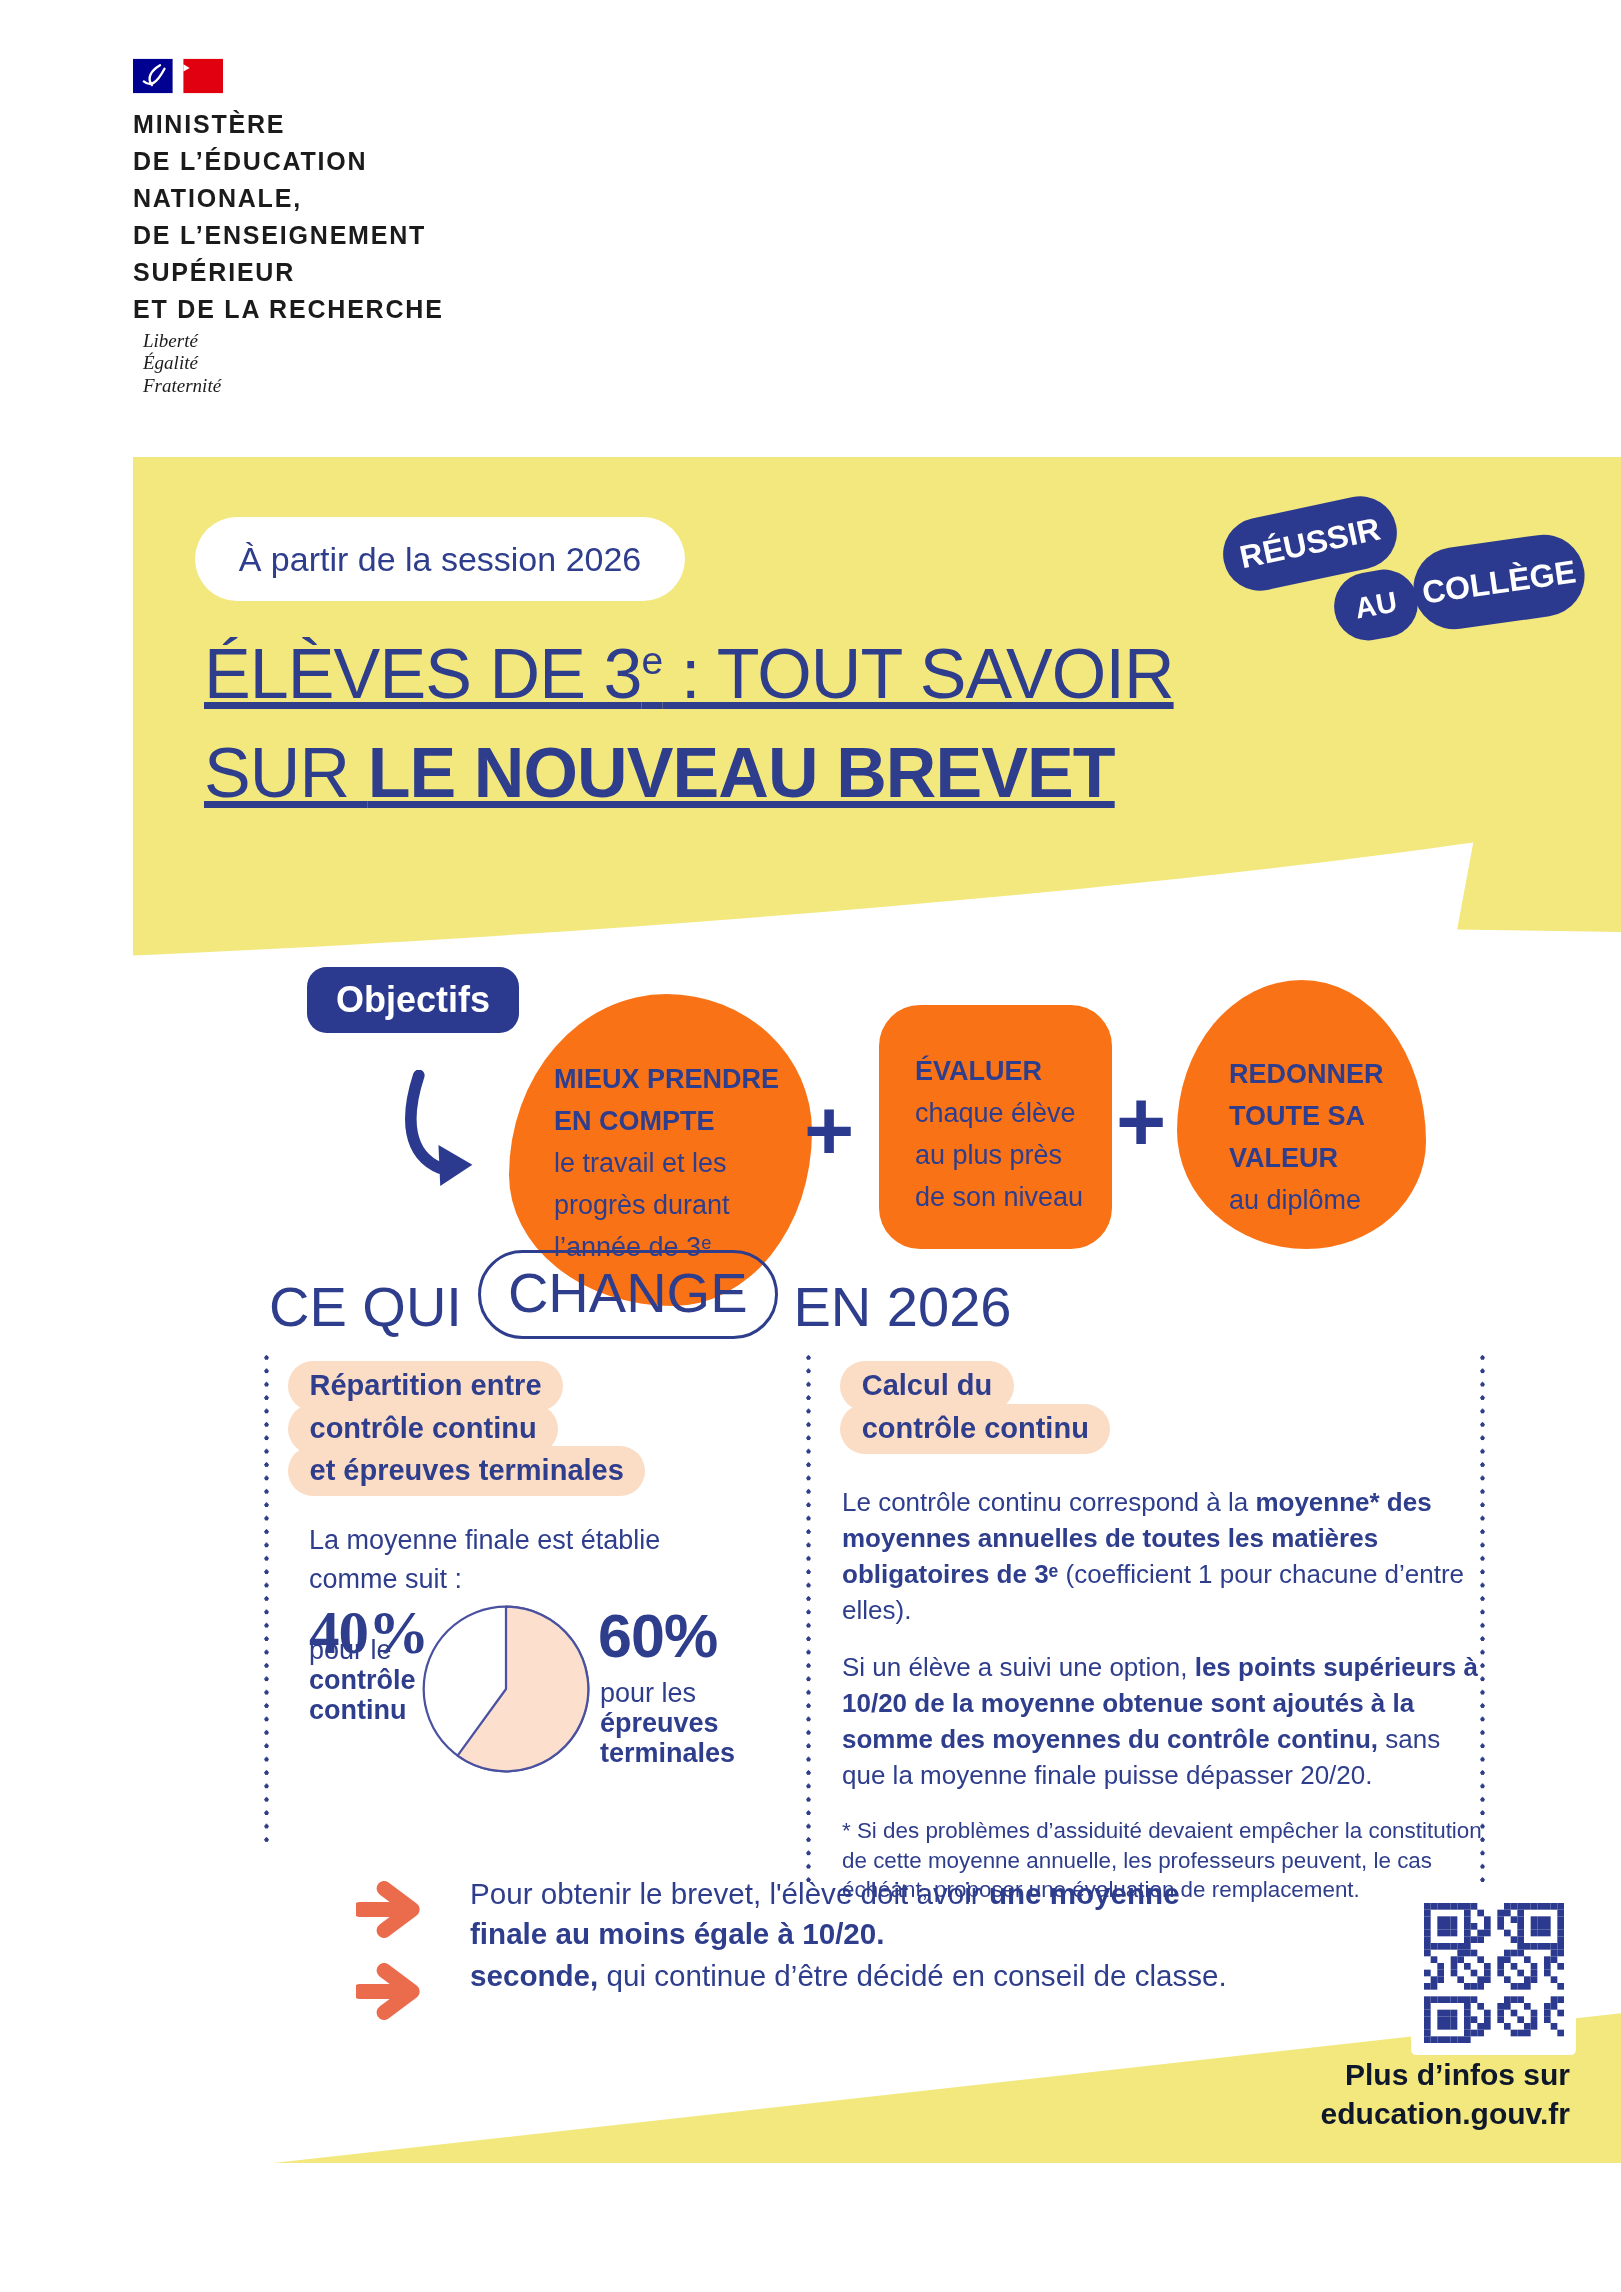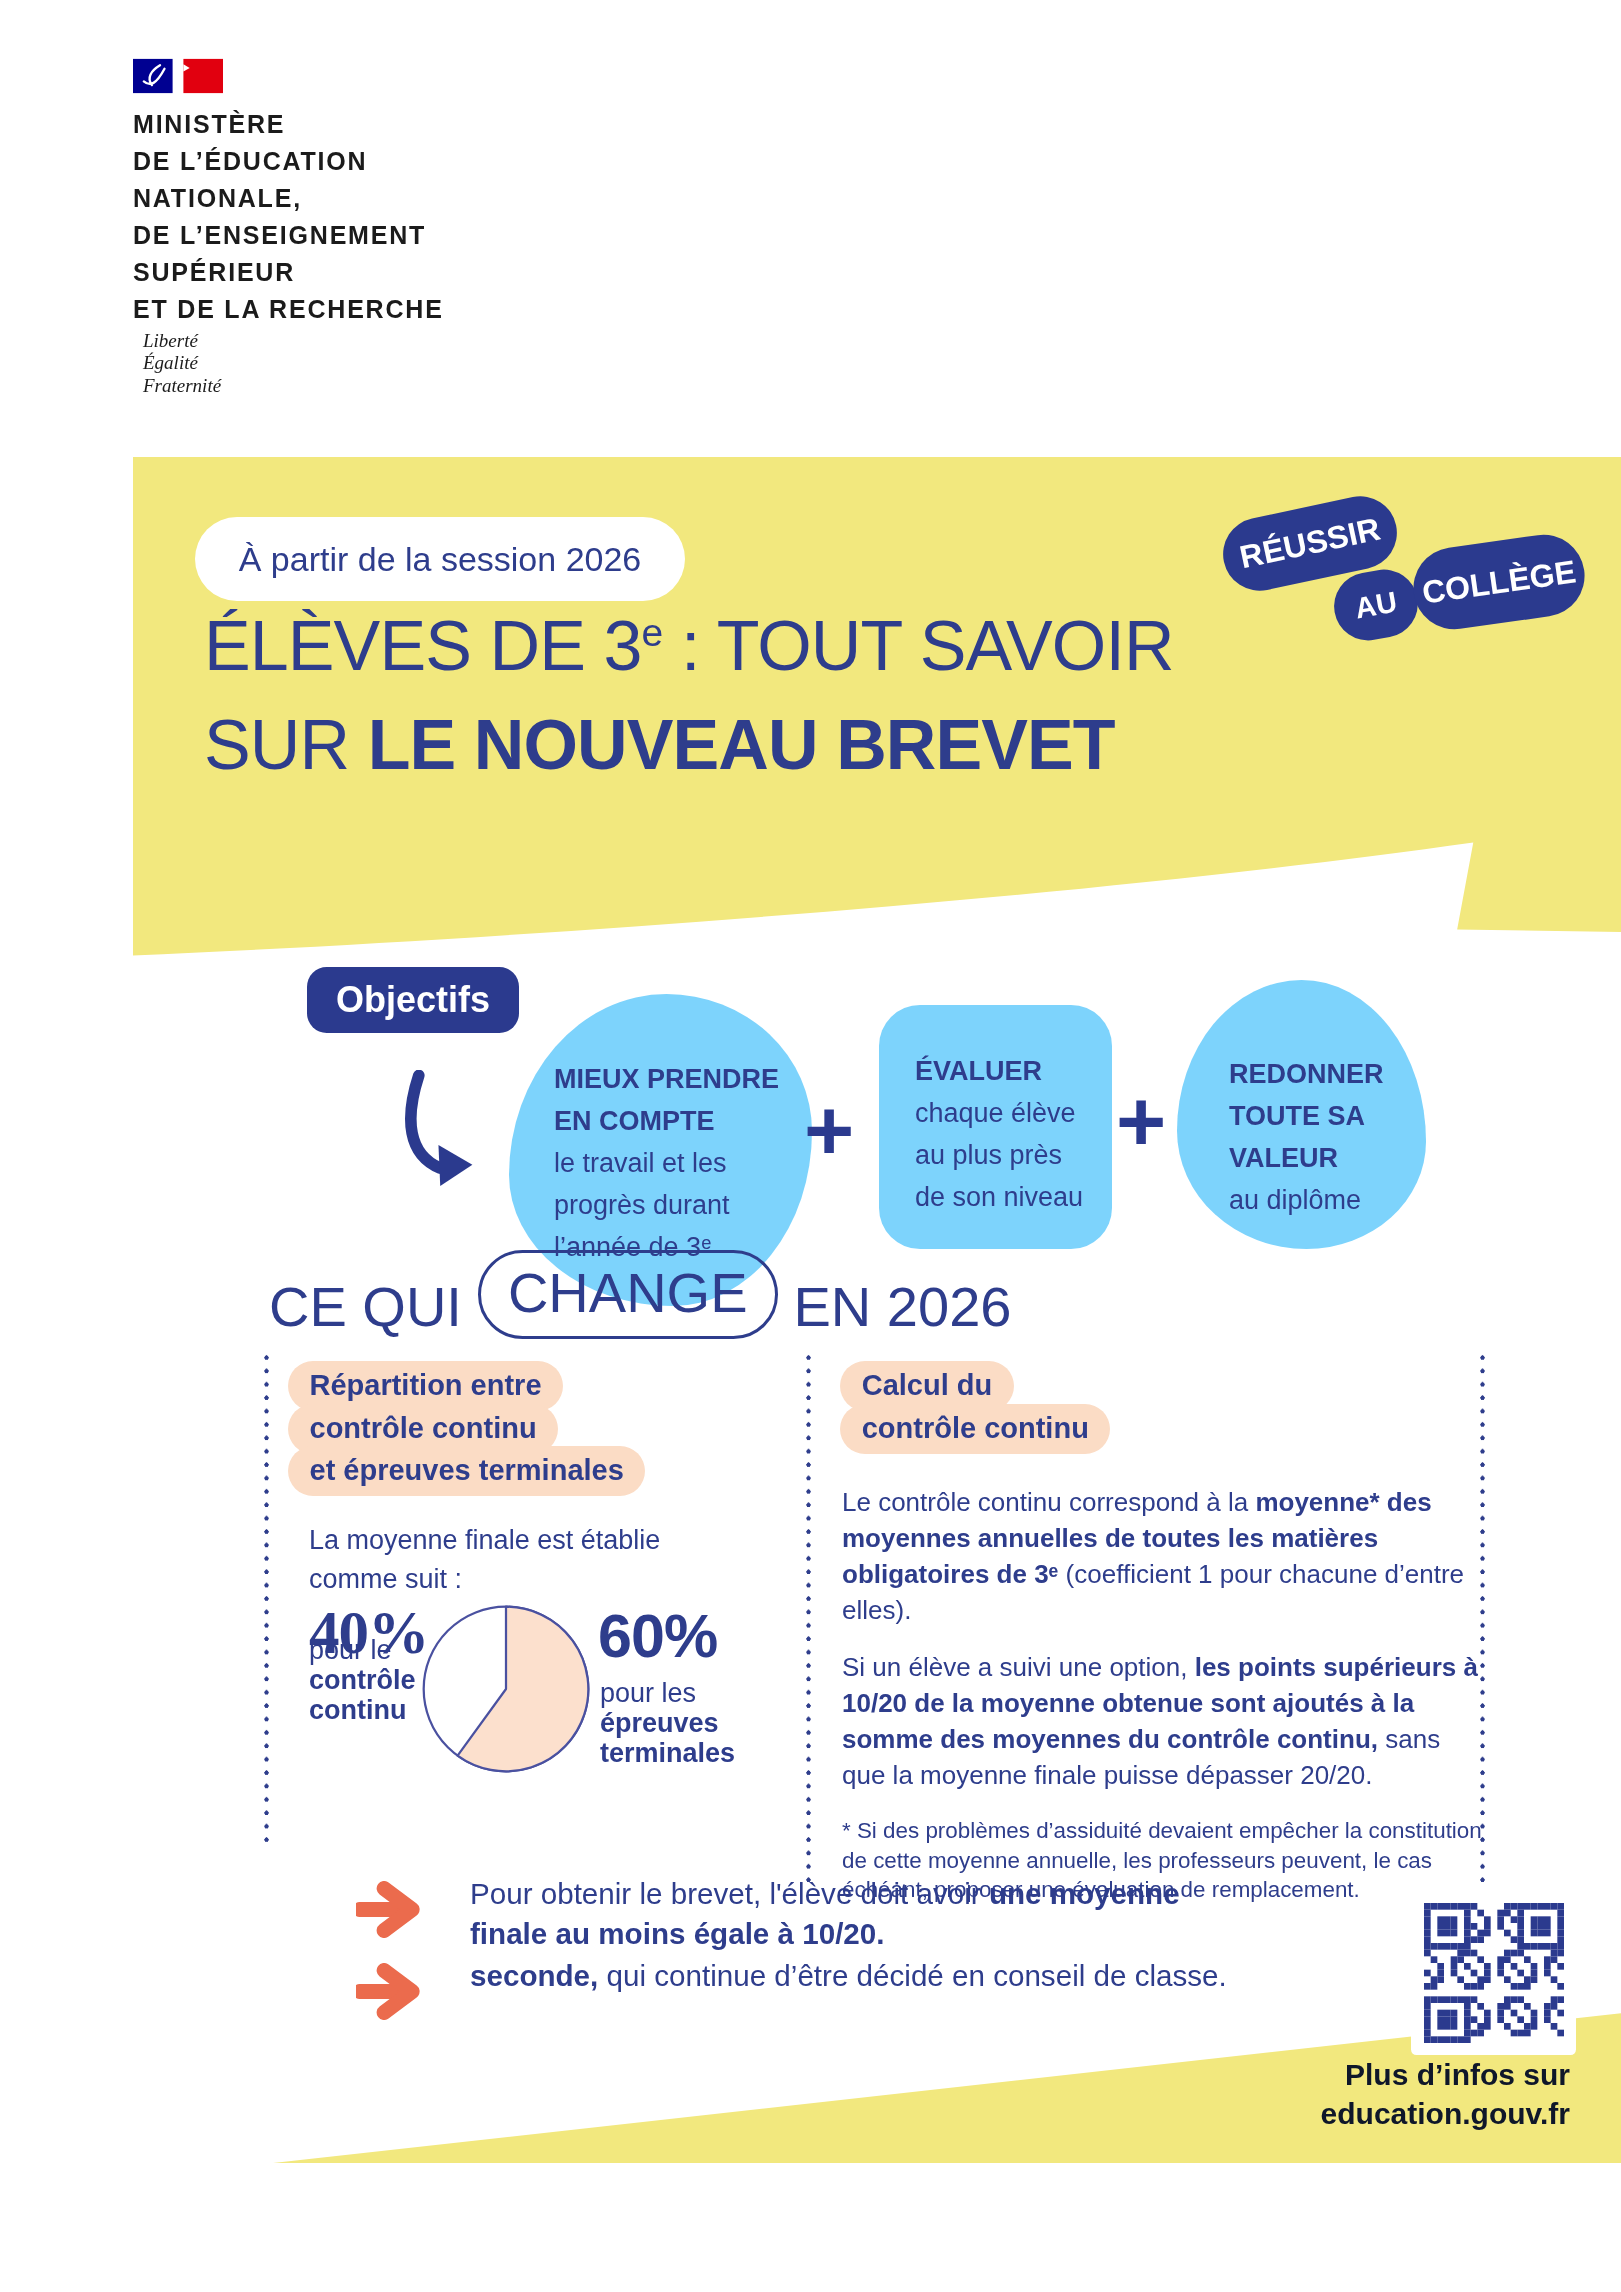--- a/index.html
+++ b/index.html
@@ -10,34 +10,34 @@
   .gov-name{position:absolute;left:133px;top:106px;font-size:25px;font-weight:700;
             line-height:37px;letter-spacing:1.8px;color:#1b1b1b;}
   .gov-motto{position:absolute;left:143px;top:330px;font-family:"Liberation Serif","DejaVu Serif",serif;
              font-style:italic;font-size:19px;line-height:22.4px;color:#1b1b1b;}
   
   .hero-shape{position:absolute;left:133px;top:457px;width:1488px;height:502px;}
   .hero-shape path{fill:#F2E87E;}
   .session-pill{position:absolute;left:195px;top:517px;width:490px;height:84px;border-radius:42px;
                 background:#fff;display:flex;align-items:center;justify-content:center;
                 font-size:34px;color:#2E3D8C;}
-  .title{position:absolute;left:204px;top:597px;font-size:70px;line-height:99px;color:#2E3D8C;
-         letter-spacing:-0.9px;white-space:nowrap;}
+  .title{position:absolute;left:204px;top:625px;font-size:70px;line-height:99px;color:#2E3D8C;
+         letter-spacing:-0.9px;white-space:nowrap;text-decoration:underline;}
   .t-sup{font-size:39px;vertical-align:super;line-height:0;}
   .cbadge{position:absolute;background:#2B3A8E;color:#fff;display:flex;align-items:center;
           justify-content:center;font-weight:700;}
   .cb1{left:1222px;top:507px;width:176px;height:73px;border-radius:37px;font-size:32px;transform:rotate(-12deg);}
   .cb2{left:1334px;top:571px;width:84px;height:68px;border-radius:34px;font-size:29px;transform:rotate(-10deg);}
   .cb3{left:1413px;top:541px;width:172px;height:82px;border-radius:41px;font-size:32px;transform:rotate(-8deg);}
   
   .obj-pill{position:absolute;left:307px;top:967px;width:212px;height:66px;border-radius:19.7px;
             background:#2B3A8E;color:#fff;font-size:36px;font-weight:700;
             display:flex;align-items:center;justify-content:center;}
   .curl{position:absolute;left:399px;top:1070px;width:103px;height:125px;}
-  .bubble{position:absolute;background:#7dd3fc;color:#2E3D8C;font-size:27px;line-height:42px;}
+  .bubble{position:absolute;background:#f97316;color:#2E3D8C;font-size:27px;line-height:42px;}
   .bubble b{font-weight:700;}
   .b1{left:509px;top:994px;width:303px;height:312px;padding:64px 0 0 45px;box-sizing:border-box;
       border-radius:52% 48% 46% 54% / 58% 44% 56% 42%;}
   .b2{left:879px;top:1005px;width:233px;height:244px;padding:45px 0 0 36px;box-sizing:border-box;
       border-radius:41px;}
   .b3{left:1177px;top:980px;width:249px;height:269px;padding:73px 0 0 52px;box-sizing:border-box;
       border-radius:50% 50% 48% 52% / 56% 60% 40% 44%;}
   .plus{position:absolute;font-size:86px;font-weight:700;color:#2B3A8E;line-height:90px;}
   .pl1{left:804px;top:1085px;}
   .pl2{left:1116px;top:1076px;}

